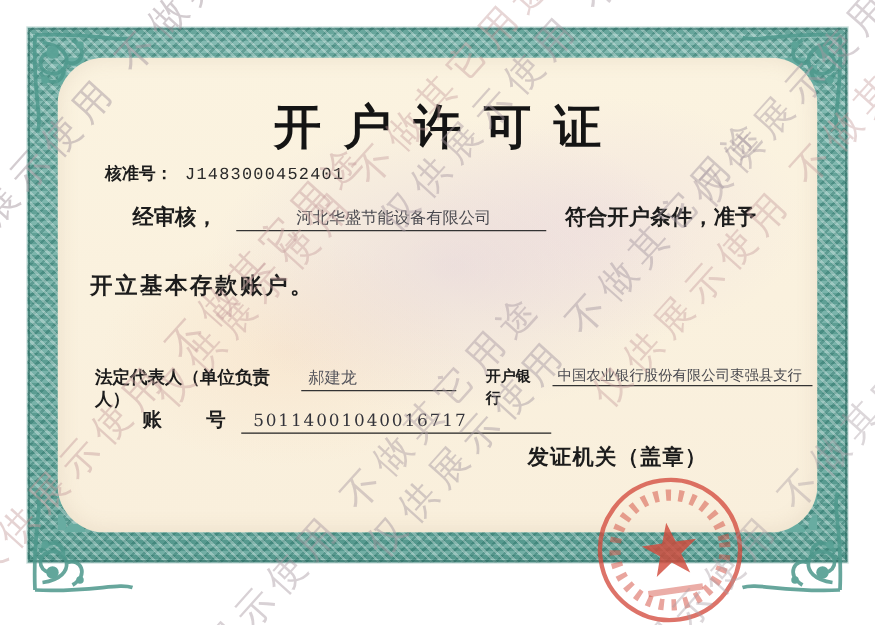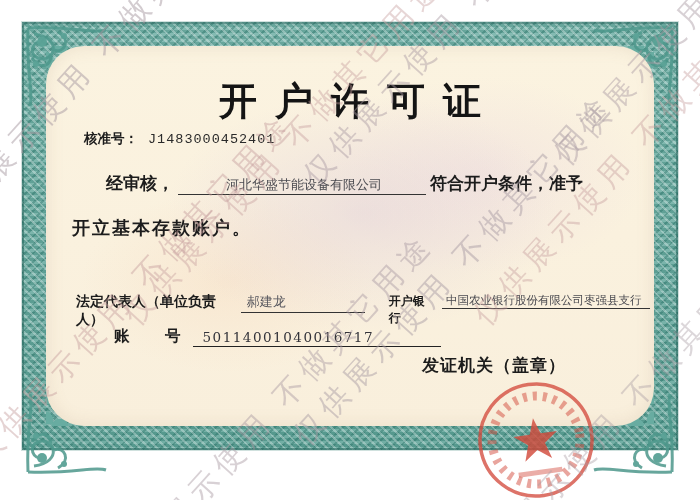--- a/index.html
+++ b/index.html
@@ -55,21 +55,21 @@
   .title{
     position:absolute;left:0;right:0;top:30px;text-align:center;
     font-family:"DejaVu Serif","Liberation Serif",serif;
     font-size:38px;font-weight:700;letter-spacing:18px;text-indent:18px;color:#141414;
   }
   .row-ids{position:absolute;left:0;right:0;top:84px;height:22px;font-size:13.5px;}
   .approval{position:absolute;left:38px;top:0;font-weight:700;}
   .approval .val{font-family:Liberation Mono, monospace;font-weight:400;color:#2a2a2a;margin-left:10px;letter-spacing:1px;}
   .serial{position:absolute;left:406px;top:0;font-weight:700;}
   .serial .red{color:#c4322a;font-family:"DejaVu Serif","Liberation Serif",serif;font-weight:700;letter-spacing:2px;margin-left:4px;}
-  .review-line{position:absolute;left:60px;right:4px;top:126px;display:flex;align-items:flex-end;font-size:17px;font-weight:700;}
+  .review-line{position:absolute;left:60px;right:4px;top:116px;display:flex;align-items:flex-end;font-size:17px;font-weight:700;gap:11px;}
   .review-line .fill{
     flex:0 0 236px;border-bottom:1.2px solid #333;text-align:center;
     font-family:"DejaVu Serif","Liberation Serif",serif;font-weight:400;font-size:13px;color:#4a4a50;
     padding:0 4px 1px 8px;margin:0 4px;line-height:1.2;
   }
   .open-line{position:absolute;left:26px;top:170px;font-size:18px;font-weight:700;letter-spacing:2px;}
   .rep-row{position:absolute;left:30px;right:4px;top:218px;display:flex;align-items:flex-start;font-size:14px;font-weight:700;margin-top:29px;}
   .rep-row .rep-fill{
     flex:0 0 116px;border-bottom:1.2px solid #333;margin:0 10px 0 6px;
     font-family:"DejaVu Serif","Liberation Serif",serif;font-weight:400;font-size:13px;color:#55555c;

